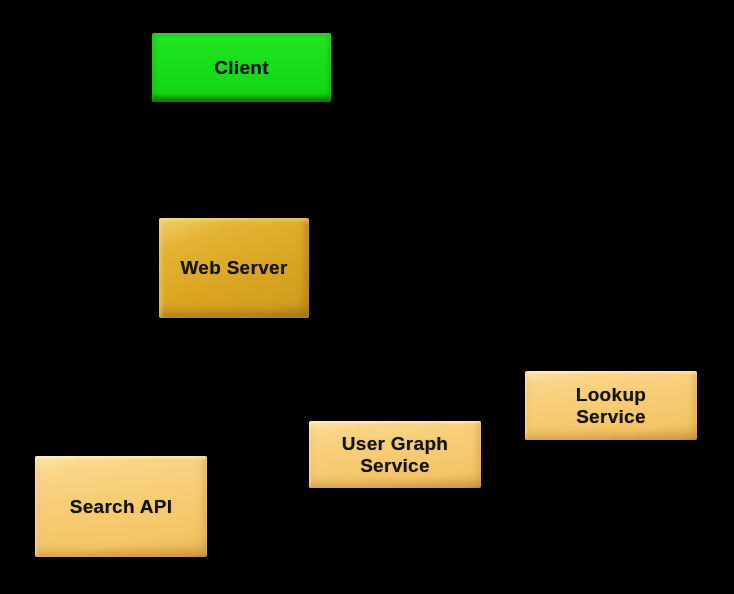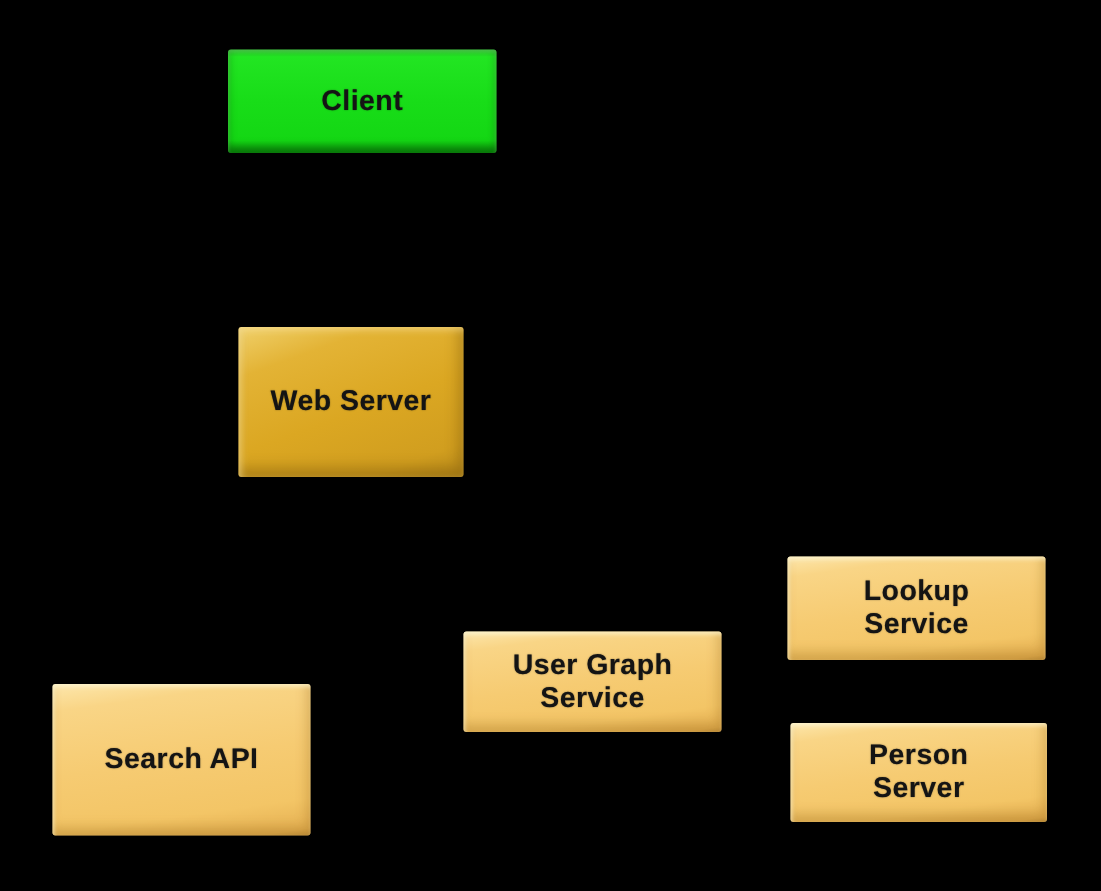--- a/index.html
+++ b/index.html
@@ -81,18 +81,14 @@
   <div class="node tan" id="node-user-graph-service">
     <span class="node-label">User Graph
 Service</span>
   </div>
 
   <div class="node tan" id="node-lookup-service">
     <span class="node-label">Lookup
 Service</span>
   </div>
 
-  <div class="node tan" id="node-person-server">
-    <span class="node-label">Person
-Server</span>
-  </div>
 
 </div>
 
 </body></html>

